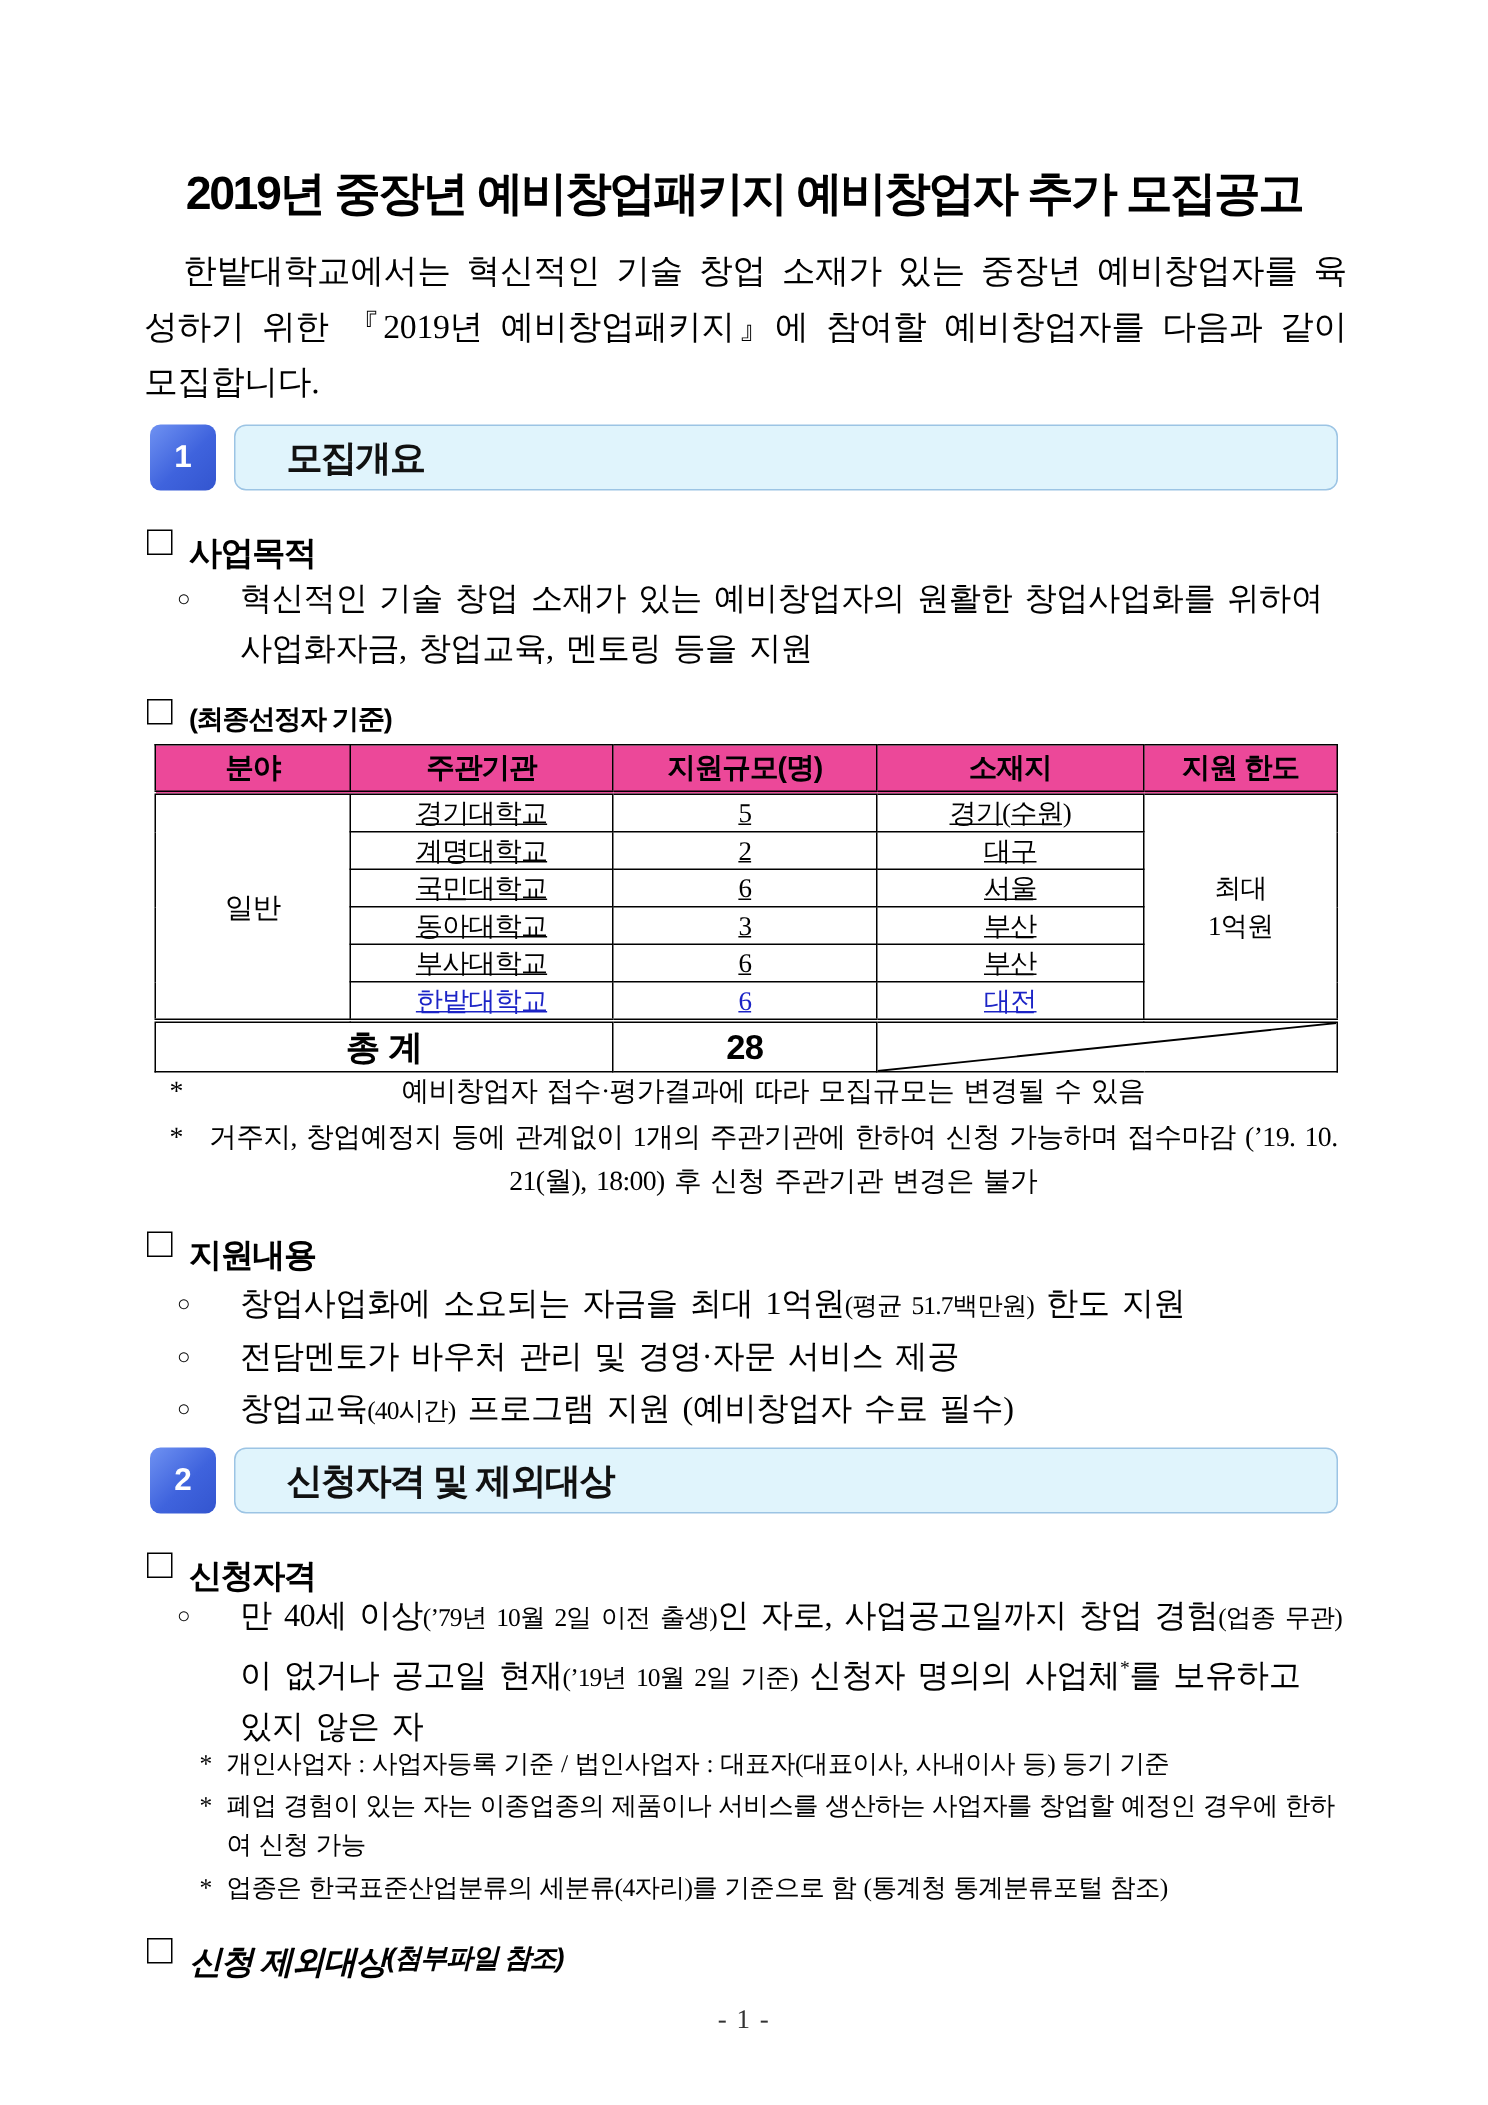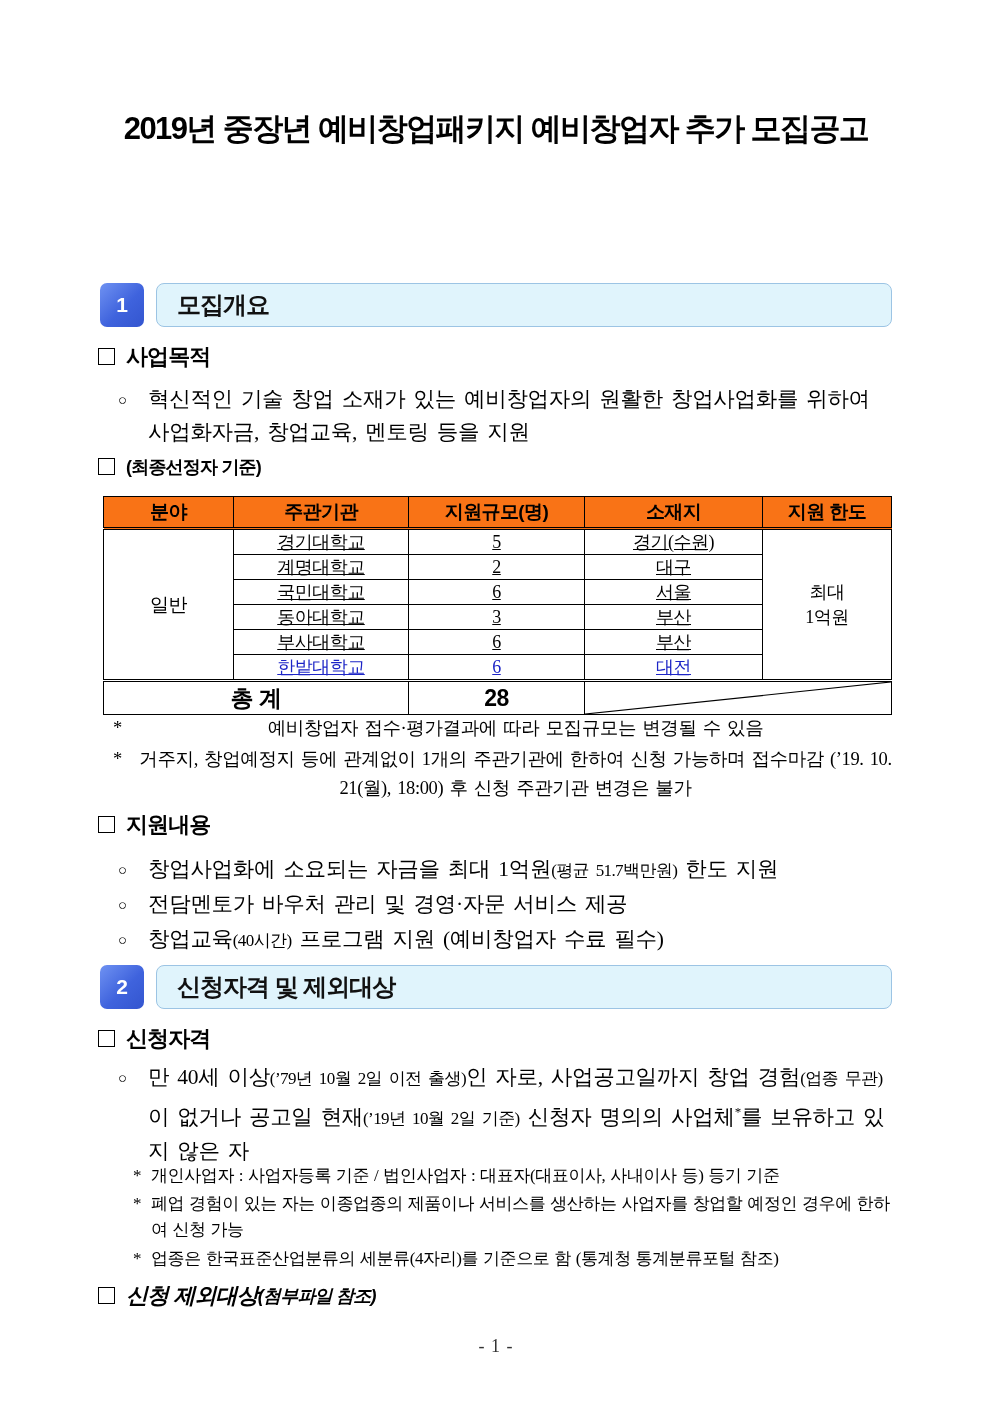--- a/index.html
+++ b/index.html
@@ -84,42 +84,43 @@
     top: 0;
     right: 0;
     height: 44px;
     background: #e0f4fc;
     border: 1px solid #9cc4e4;
     border-radius: 8px;
     box-sizing: border-box;
   }
   .sec-bar-label {
     position: absolute;
-    left: 20px;
+    left: 34px;
     top: 50%;
     transform: translateY(-50%);
     font-family: "Liberation Sans", "DejaVu Sans", sans-serif;
     font-weight: 800;
     font-size: 24px;
     letter-spacing: -1px;
     color: #111;
     white-space: nowrap;
   }
 
   
   .box-head {
     position: absolute;
     left: 98px;
     font-family: "Liberation Sans", "DejaVu Sans", sans-serif;
     font-weight: 800;
     font-size: 22px;
     letter-spacing: -0.9px;
     white-space: nowrap;
     display: flex;
-    align-items: center;
+    align-items: flex-start;
+    margin-top: 12px;
   }
   .sq {
     display: inline-block;
     width: 17px;
     height: 17px;
     border: 1.6px solid #000;
     margin-right: 11px;
     box-sizing: border-box;
     position: relative;
     top: -1px;
@@ -142,21 +143,21 @@
   }
   .bullet .mk {
     position: absolute;
     left: 0;
     top: 1px;
     font-size: 15px;
     line-height: 33px;
   }
   .bullet .bt {
     display: block;
-    margin-left: 30px;
+    margin-left: 42px;
   }
   .bullet .sm {
     font-size: 17px;
     letter-spacing: -0.6px;
   }
 
   
   .tbl-wrap {
     position: absolute;
     left: 103px;
@@ -170,21 +171,21 @@
     font-size: 18px;
   }
   table.reg th, table.reg td {
     border: 1px solid #000;
     text-align: center;
     padding: 0;
     font-weight: normal;
     letter-spacing: -0.5px;
   }
   table.reg thead th {
-    background: #f97316;
+    background: #ec4899;
     font-family: "Liberation Sans", "DejaVu Sans", sans-serif;
     font-weight: bold;
     font-size: 19px;
     height: 30px;
     border-bottom: 3px double #000;
     letter-spacing: -0.6px;
   }
   td.field {
     font-family: Liberation Serif, serif;
     font-weight: bold;
@@ -259,20 +260,21 @@
   }
   sup.ast { font-size: 13px; vertical-align: super; }
 </style>
 </head>
 <body>
 
 <div class="page">
 
   <div class="doc-title">2019년 중장년 예비창업패키지 예비창업자 추가 모집공고</div>
 
+  <div class="intro">한밭대학교에서는 혁신적인 기술 창업 소재가 있는 중장년 예비창업자를 육성하기 위한 『2019년 예비창업패키지』에 참여할 예비창업자를 다음과 같이 모집합니다.</div>
 
   <div class="sec-head" style="top:283px;">
     <div class="sec-num">1</div>
     <div class="sec-bar">
       <span class="sec-bar-label">모집개요</span>
     </div>
   </div>
 
   <div class="box-head" style="top:342px;">
     <span class="sq"></span>

